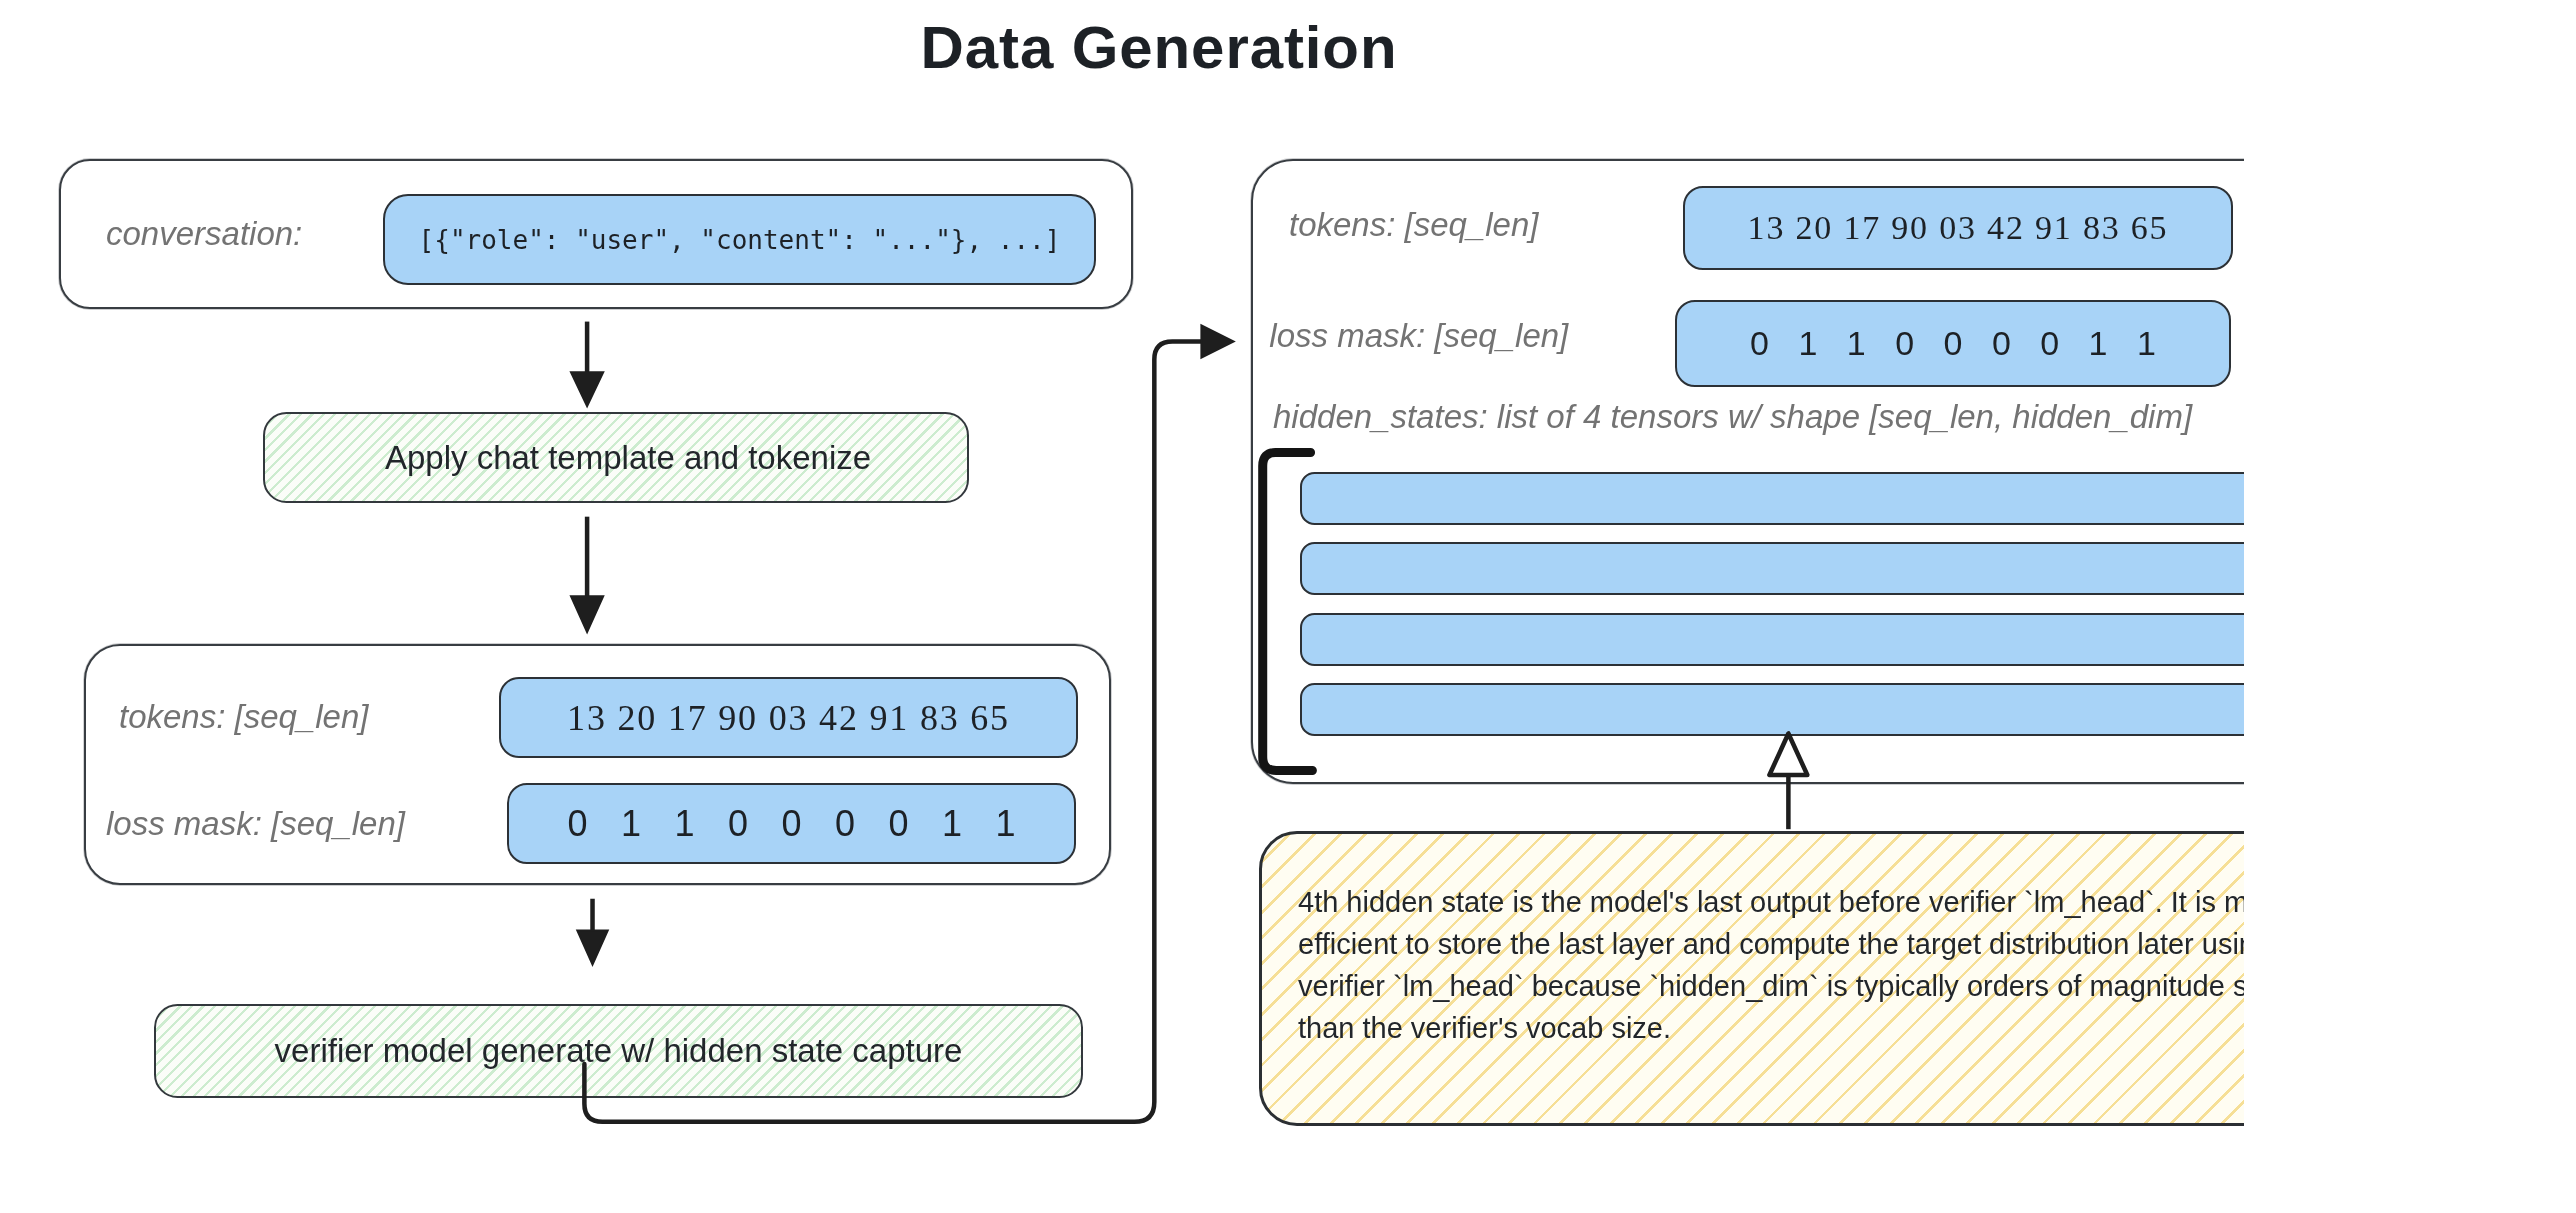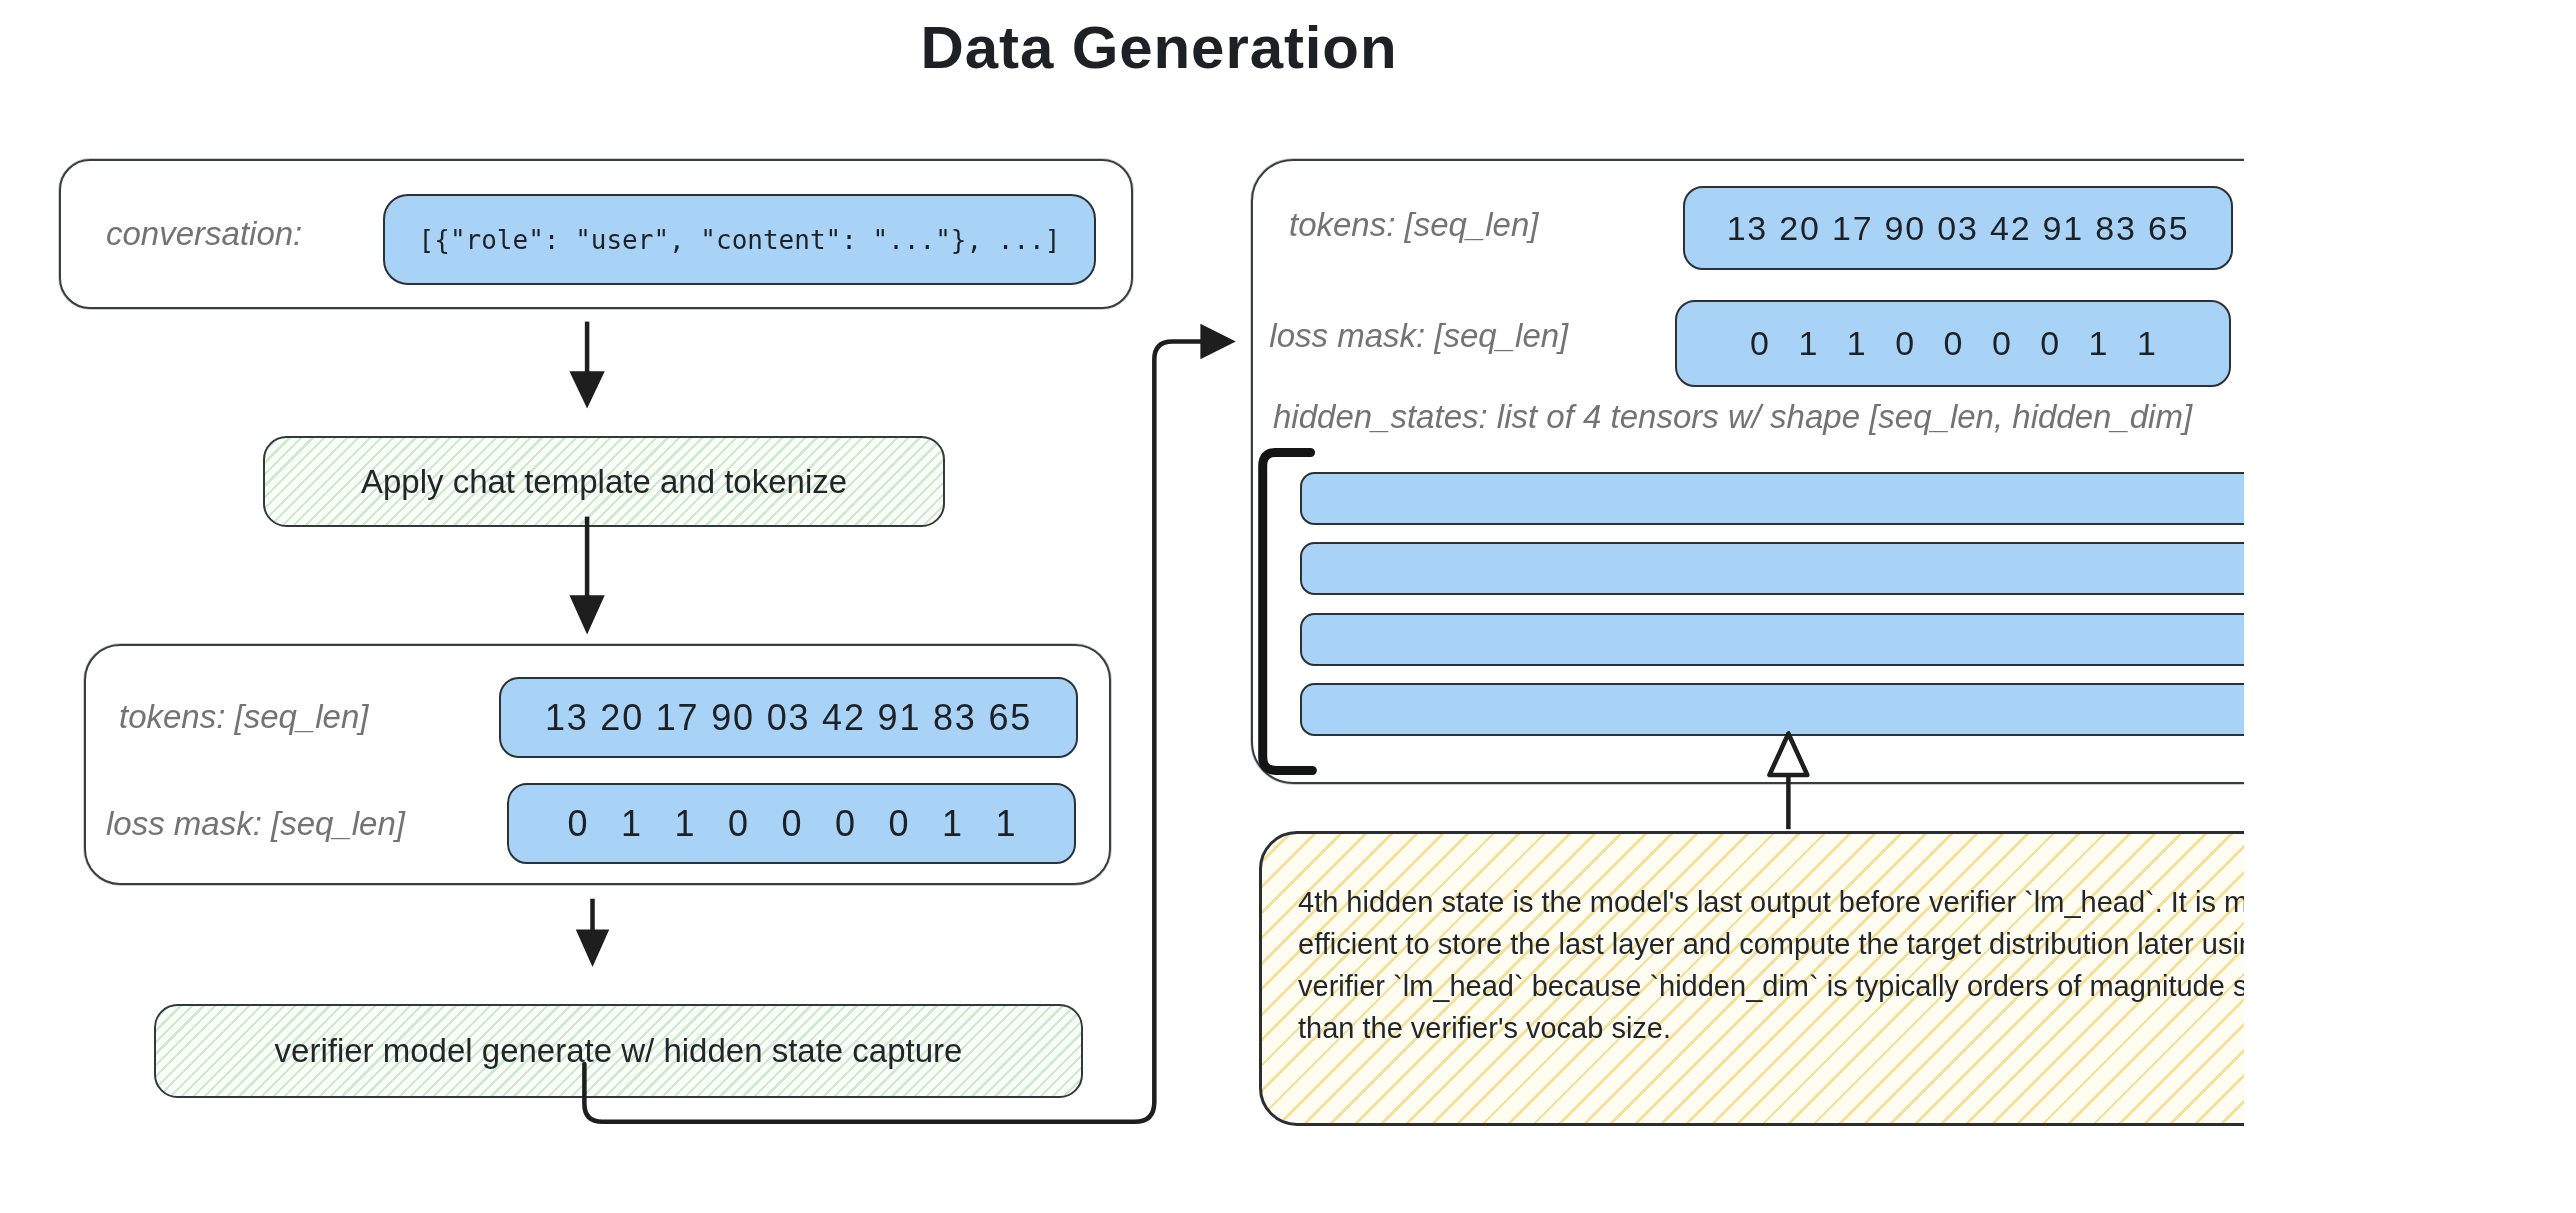--- a/index.html
+++ b/index.html
@@ -19,21 +19,21 @@
   }
   
   .pill{
     position:absolute;background:#a8d3f7;border:2.7px solid #2c3136;border-radius:20px;
     display:flex;align-items:center;justify-content:center;
     font-size:36px;color:#1d2126;
   }
   .mono{
     font-family:"DejaVu Sans Mono",monospace;font-size:26px;letter-spacing:0;
   }
-  .nums{letter-spacing:1.8px;}
+  .nums{letter-spacing:1.8px;font-family:Liberation Serif, serif;}
   .mask{word-spacing:23.5px;}
   .mask-r{word-spacing:20px;}
   .hbar{
     position:absolute;left:47px;width:1093px;height:49px;
     background:#a8d3f7;border:2.7px solid #2c3136;border-radius:14.5px;
   }
   
   .hatch-green{
     position:absolute;border:2.7px solid #33383d;border-radius:23.5px;
     background-color:#fbfdf8;
@@ -56,21 +56,21 @@
 
 <div id="canvas">
 
   <div id="title" class="abs">Data Generation</div>
 
   <div class="frame" style="left:59px;top:159px;width:1070px;height:146px;border-radius:31px;">
     <div class="lbl" style="left:45px;top:0;height:146px;display:flex;align-items:center;">conversation:</div>
     <div class="pill mono" style="left:322px;top:33px;width:709px;height:87px;border-radius:25px;">[{"role": "user", "content": "..."}, ...]</div>
   </div>
 
-  <div class="hatch-green" style="left:263px;top:436px;width:678px;height:87px;">Apply chat template and tokenize</div>
+  <div class="hatch-green" style="left:263px;top:412px;width:678px;height:87px;padding-left:24px;">Apply chat template and tokenize</div>
 
   <div class="frame" style="left:84px;top:644px;width:1023px;height:237px;border-radius:36px;">
     <div class="lbl" style="left:33px;top:52px;">tokens: [seq_len]</div>
     <div class="pill nums" style="left:413px;top:31px;width:575px;height:77px;">13 20 17 90 03 42 91 83 65</div>
     <div class="lbl" style="left:20px;top:159px;">loss mask: [seq_len]</div>
     <div class="pill mask" style="left:421px;top:137px;width:565px;height:77px;">0 1 1 0 0 0 0 1 1</div>
   </div>
 
   <div class="hatch-green" style="left:154px;top:1004px;width:925px;height:90px;">verifier model generate w/ hidden state capture</div>
 

